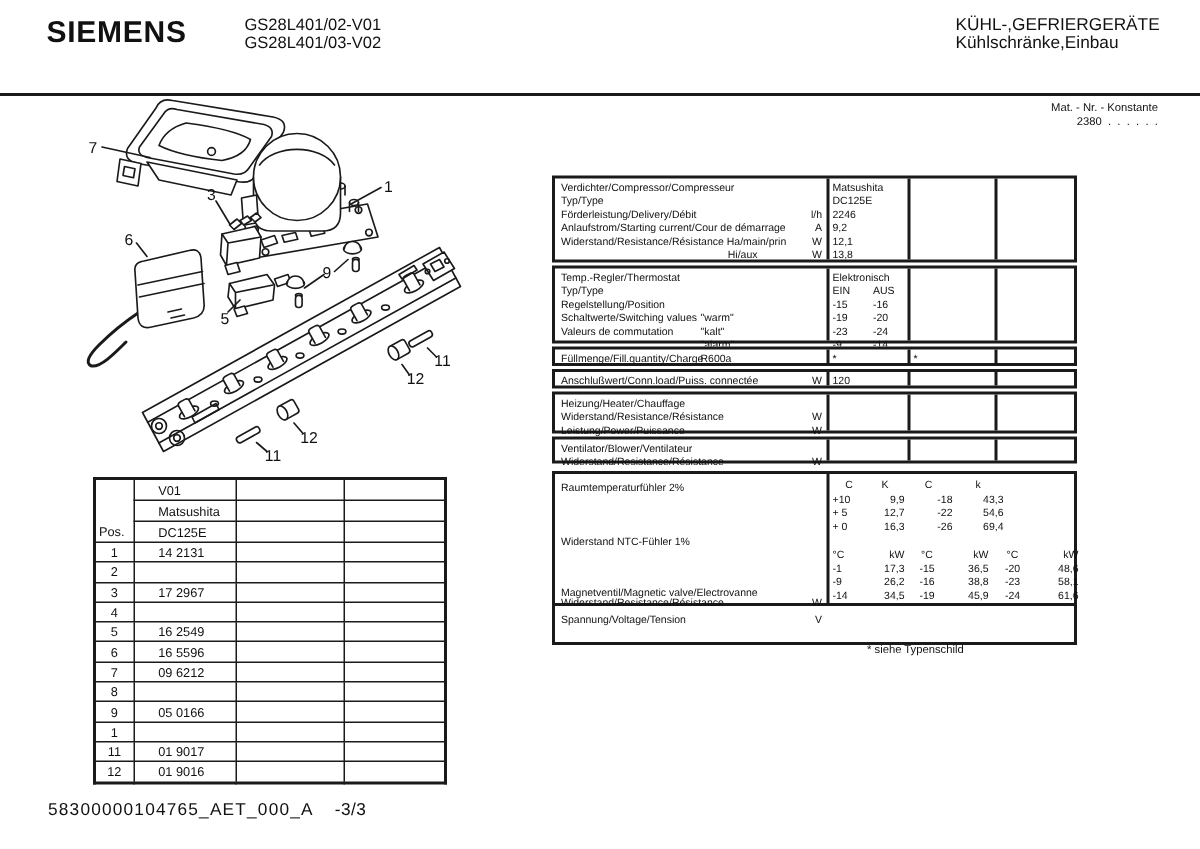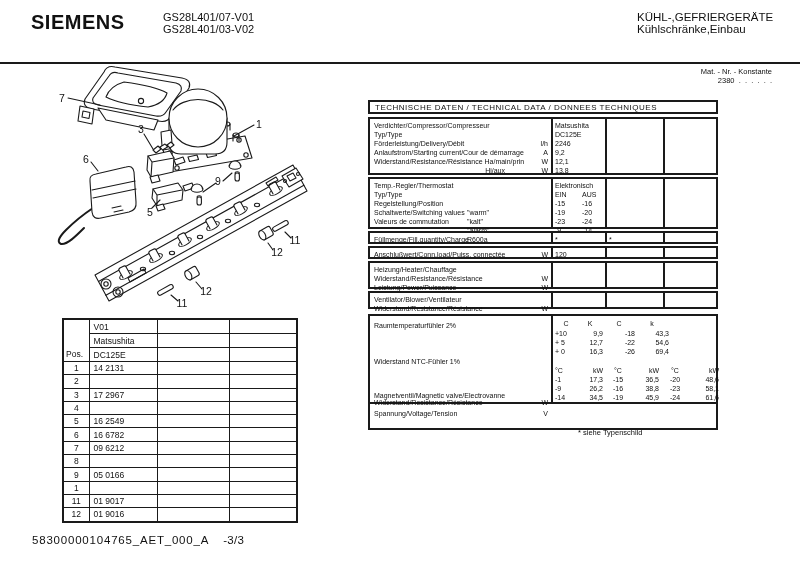--- a/index.html
+++ b/index.html
@@ -34,32 +34,32 @@
   .footnote{left:210px;top:328px;font-size:7.5px}
   
   #parts{left:62px;top:318px}
   #parts table{border-collapse:collapse;table-layout:fixed;border:2px solid #1a1a1a}
   #parts td{border:1.5px solid #1a1a1a;font-size:8.5px;line-height:10px;padding:0 2px;
             overflow:hidden;white-space:nowrap}
   #parts tr.hr td{height:13px}
   #parts tr.br td{height:12.3px}
   #parts td.posh{vertical-align:bottom;padding-bottom:2px}
   #parts td.pn{text-align:center}
-  #parts td.part{padding-left:4px}
+  #parts td.part{padding-left:16px}
   
   #footer{left:32px;top:534px;font-size:11.5px;letter-spacing:.8px}
   #footer .pg{margin-left:14px;letter-spacing:.3px}
   svg text{font-family:"Liberation Sans", sans-serif}
 </style>
 </head>
 <body>
 
 <div class="abs" id="brand">SIEMENS</div>
 <div class="abs" id="models">
-  <div>GS28L401/07-V01</div>
+  <div>GS28L401/02-V01</div>
   <div>GS28L401/03-V02</div>
 </div>
 <div class="abs" id="category">
   <div>KÜHL-,GEFRIERGERÄTE</div>
   <div>Kühlschränke,Einbau</div>
 </div>
 <div class="abs" id="toprule"></div>
 <div class="abs" id="matconst">
   <div class="pre">Mat. - Nr. - Konstante</div>
   <div class="pre">2380  .  .  .  .  .  .</div>
@@ -202,23 +202,20 @@
     <text x="178" y="123">9</text>
     <text x="255" y="182">11</text>
     <text x="237" y="194">12</text>
     <text x="166" y="233">12</text>
     <text x="142" y="245">11</text>
   </g>
 </svg>
 
 <div class="abs" id="tech">
 
-  <div class="tbox" id="techtitle">
-    <span>TECHNISCHE DATEN / TECHNICAL DATA / DONNEES TECHNIQUES</span>
-  </div>
 
   <div class="tbox" style="top:17px;height:58px">
     <i class="vl" style="left:181px"></i>
       <i class="vl" style="left:235px"></i>
       <i class="vl" style="left:293px"></i>
     <div class="rows">
       <div class="trow">
           <span class="tl">Verdichter/Compressor/Compresseur</span>
           <span class="tu"></span>
         </div>
@@ -480,21 +477,21 @@
           <td></td>
         </tr>
     <tr class="br">
           <td class="pn">5</td>
           <td class="part">16 2549</td>
           <td></td>
           <td></td>
         </tr>
     <tr class="br">
           <td class="pn">6</td>
-          <td class="part">16 6782</td>
+          <td class="part">16 5596</td>
           <td></td>
           <td></td>
         </tr>
     <tr class="br">
           <td class="pn">7</td>
           <td class="part">09 6212</td>
           <td></td>
           <td></td>
         </tr>
     <tr class="br">

